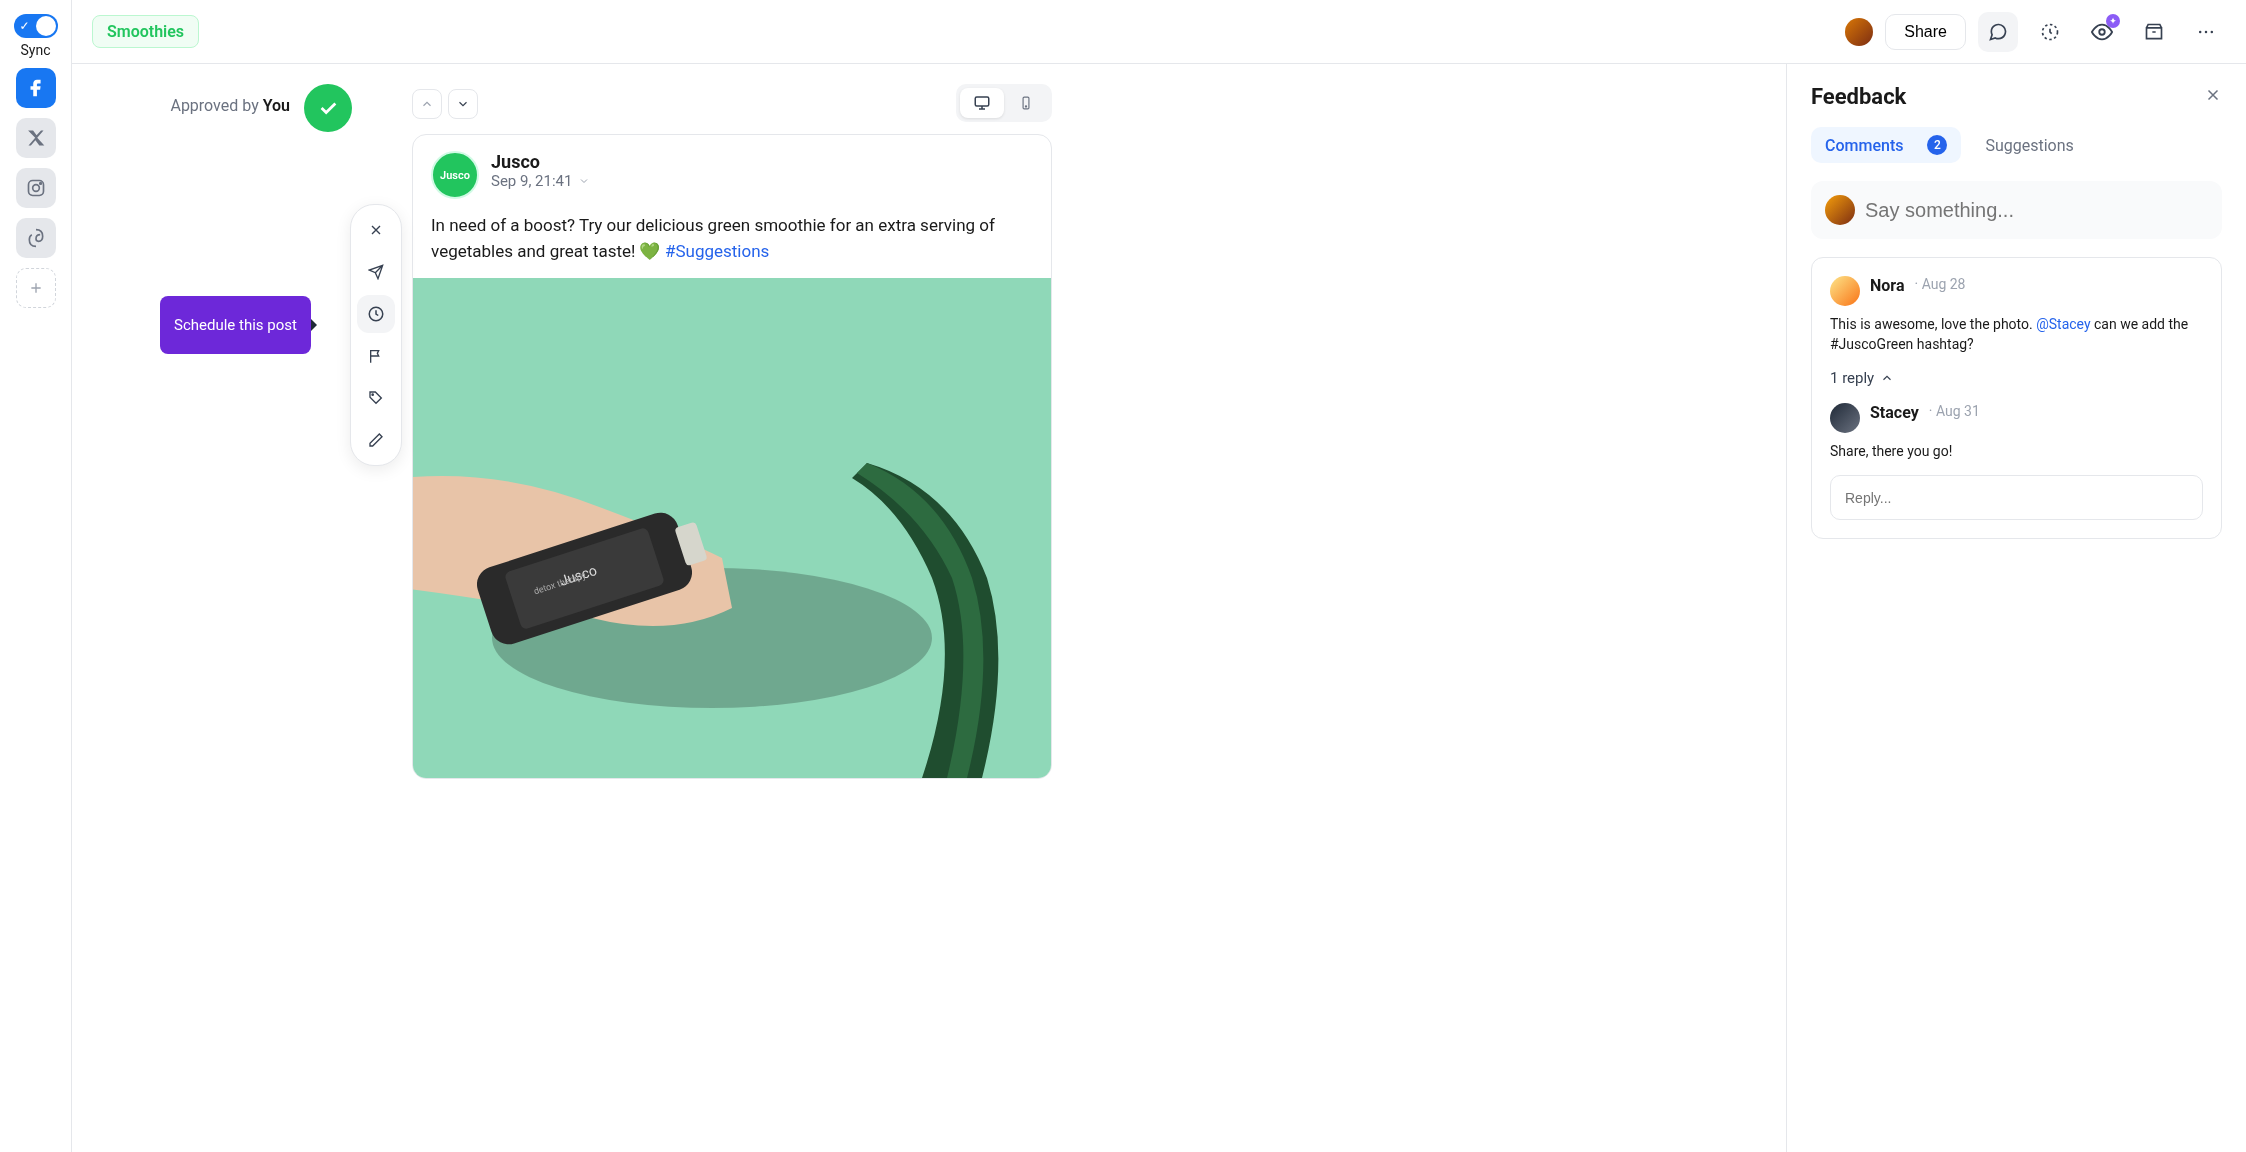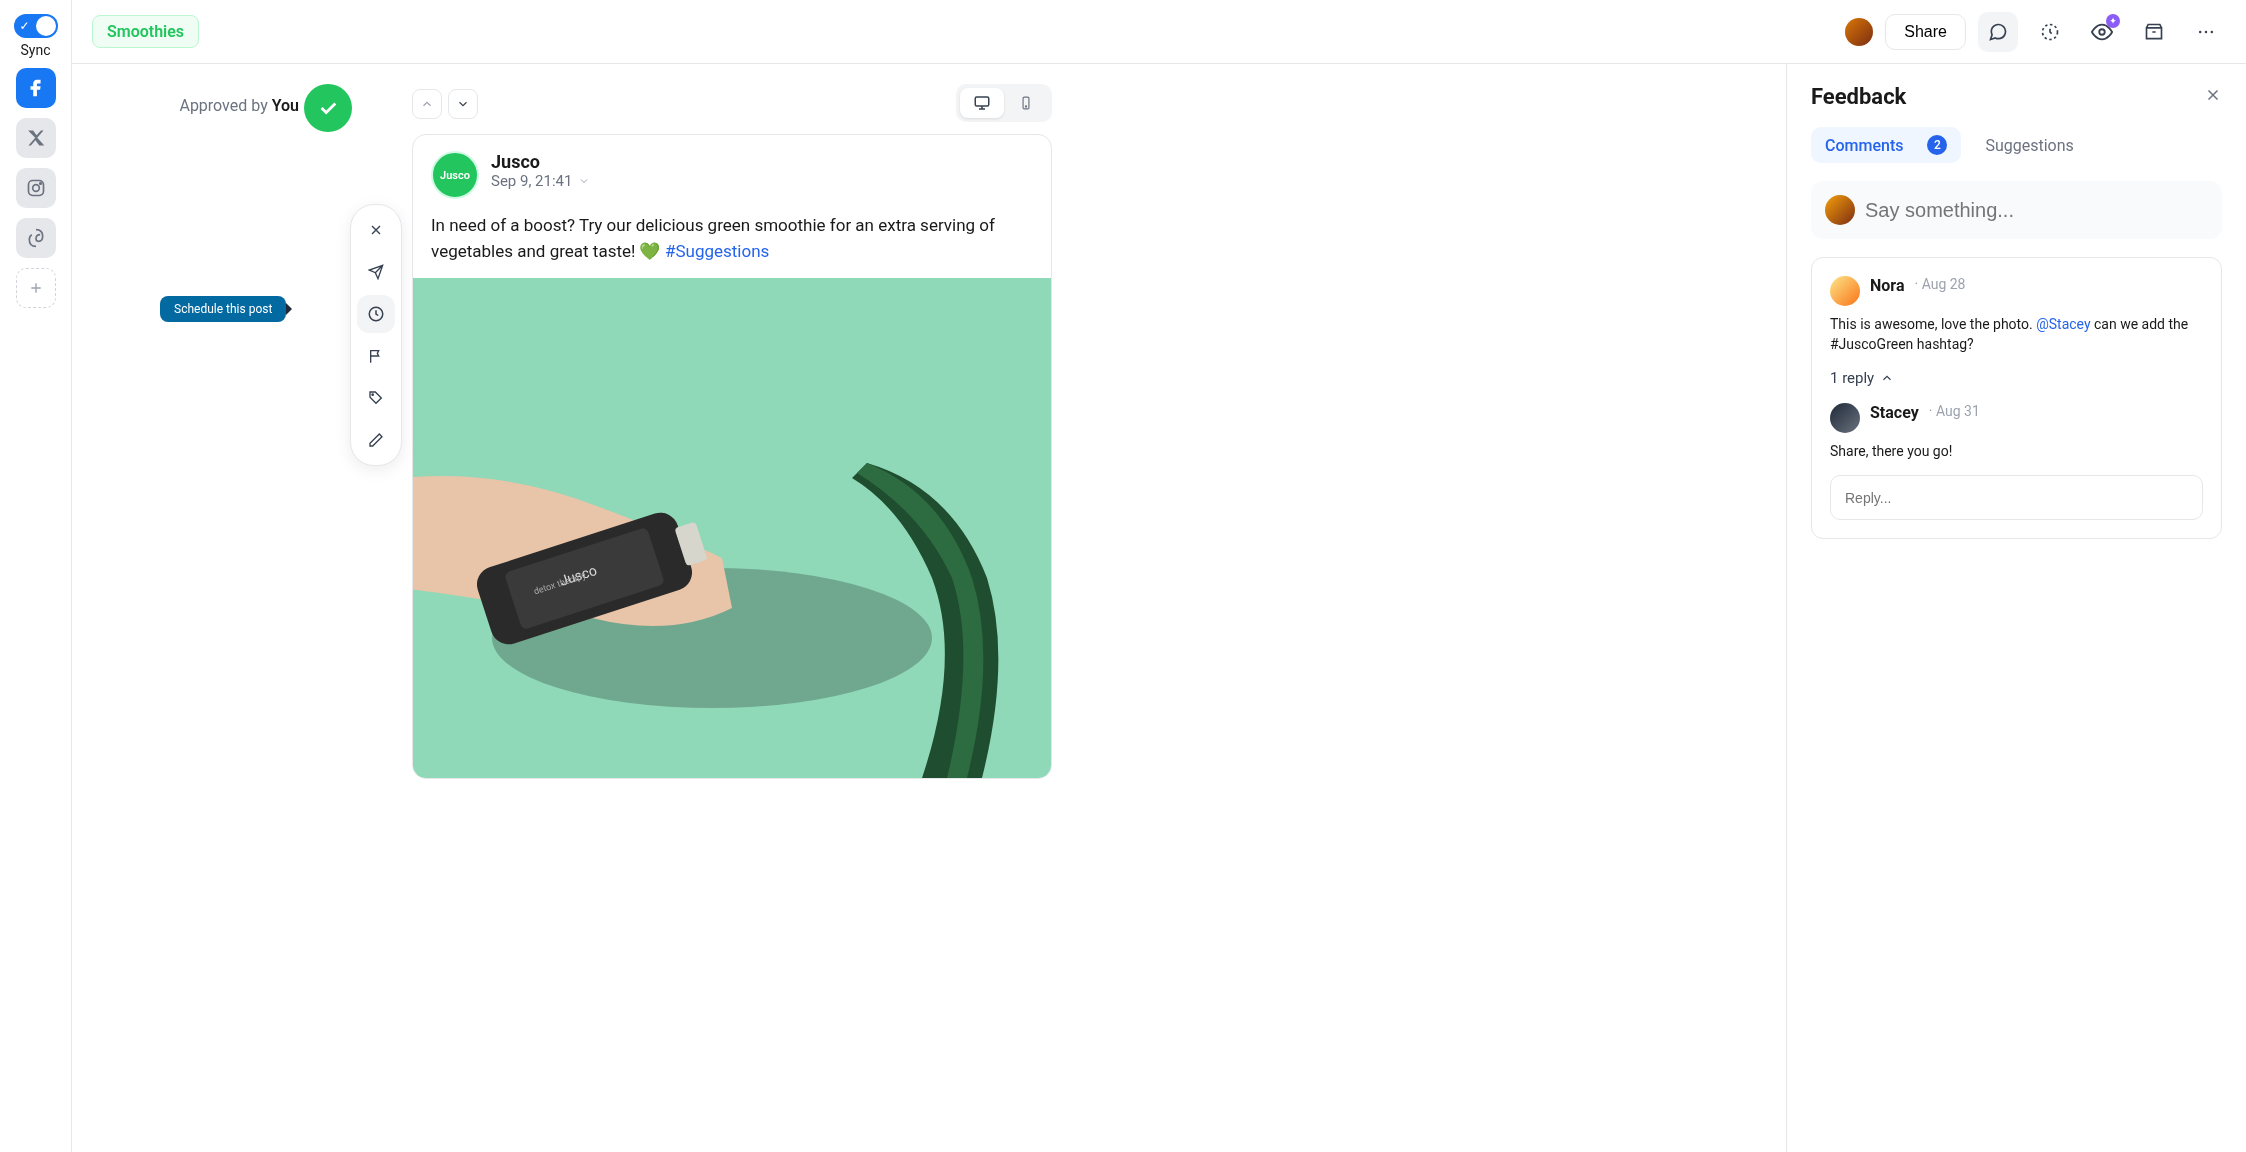--- a/index.html
+++ b/index.html
@@ -77,21 +77,21 @@
 }
 
 
 .content { flex: 1; display: flex; overflow: hidden; }
 .editor-col {
   flex: 1; padding: 20px; display: flex; gap: 20px; position: relative;
   overflow-y: auto;
 }
 
 .approval-col {
-  display: flex; align-items: flex-start; gap: 5px; min-width: 260px;
+  display: flex; align-items: flex-start; gap: 14px; min-width: 260px;
   justify-content: flex-end; position: relative;
 }
 .approved-text { font-size: 16px; color: #6b7280; padding-top: 12px;}
 .approved-text b { color: #1a1a1a; font-weight: 600; }
 .check-circle {
   width: 48px; height: 48px; border-radius: 50%; background: #22c55e;
   display: flex; align-items: center; justify-content: center; color: #fff;
 }
 
 
@@ -102,22 +102,22 @@
   display: flex; flex-direction: column; padding: 6px; gap: 4px;
   z-index: 10;
 }
 .action-item {
   width: 38px; height: 38px; border-radius: 12px; display: flex;
   align-items: center; justify-content: center; cursor: pointer;
   color: #374151;
 }
 .action-item.active { background: #f3f4f6; }
 .tooltip {
-  position: absolute; top: 232px; left: 88px; background: #0369a1; color: #fff;
-  padding: 6px 14px; border-radius: 8px; font-size: 12px; white-space: nowrap;
+  position: absolute; top: 232px; left: 88px; background: #6d28d9; color: #fff;
+  padding: 20px 14px; border-radius: 8px; font-size: 15px; white-space: nowrap;
   z-index: 11;
 }
 .tooltip::after {
   content: ''; position: absolute; right: -6px; top: 50%; transform: translateY(-50%);
   border-left: 6px solid #1f2937; border-top: 6px solid transparent;
   border-bottom: 6px solid transparent;
 }
 
 
 .preview-wrap { flex: 1; max-width: 640px; margin-left: 40px; }

